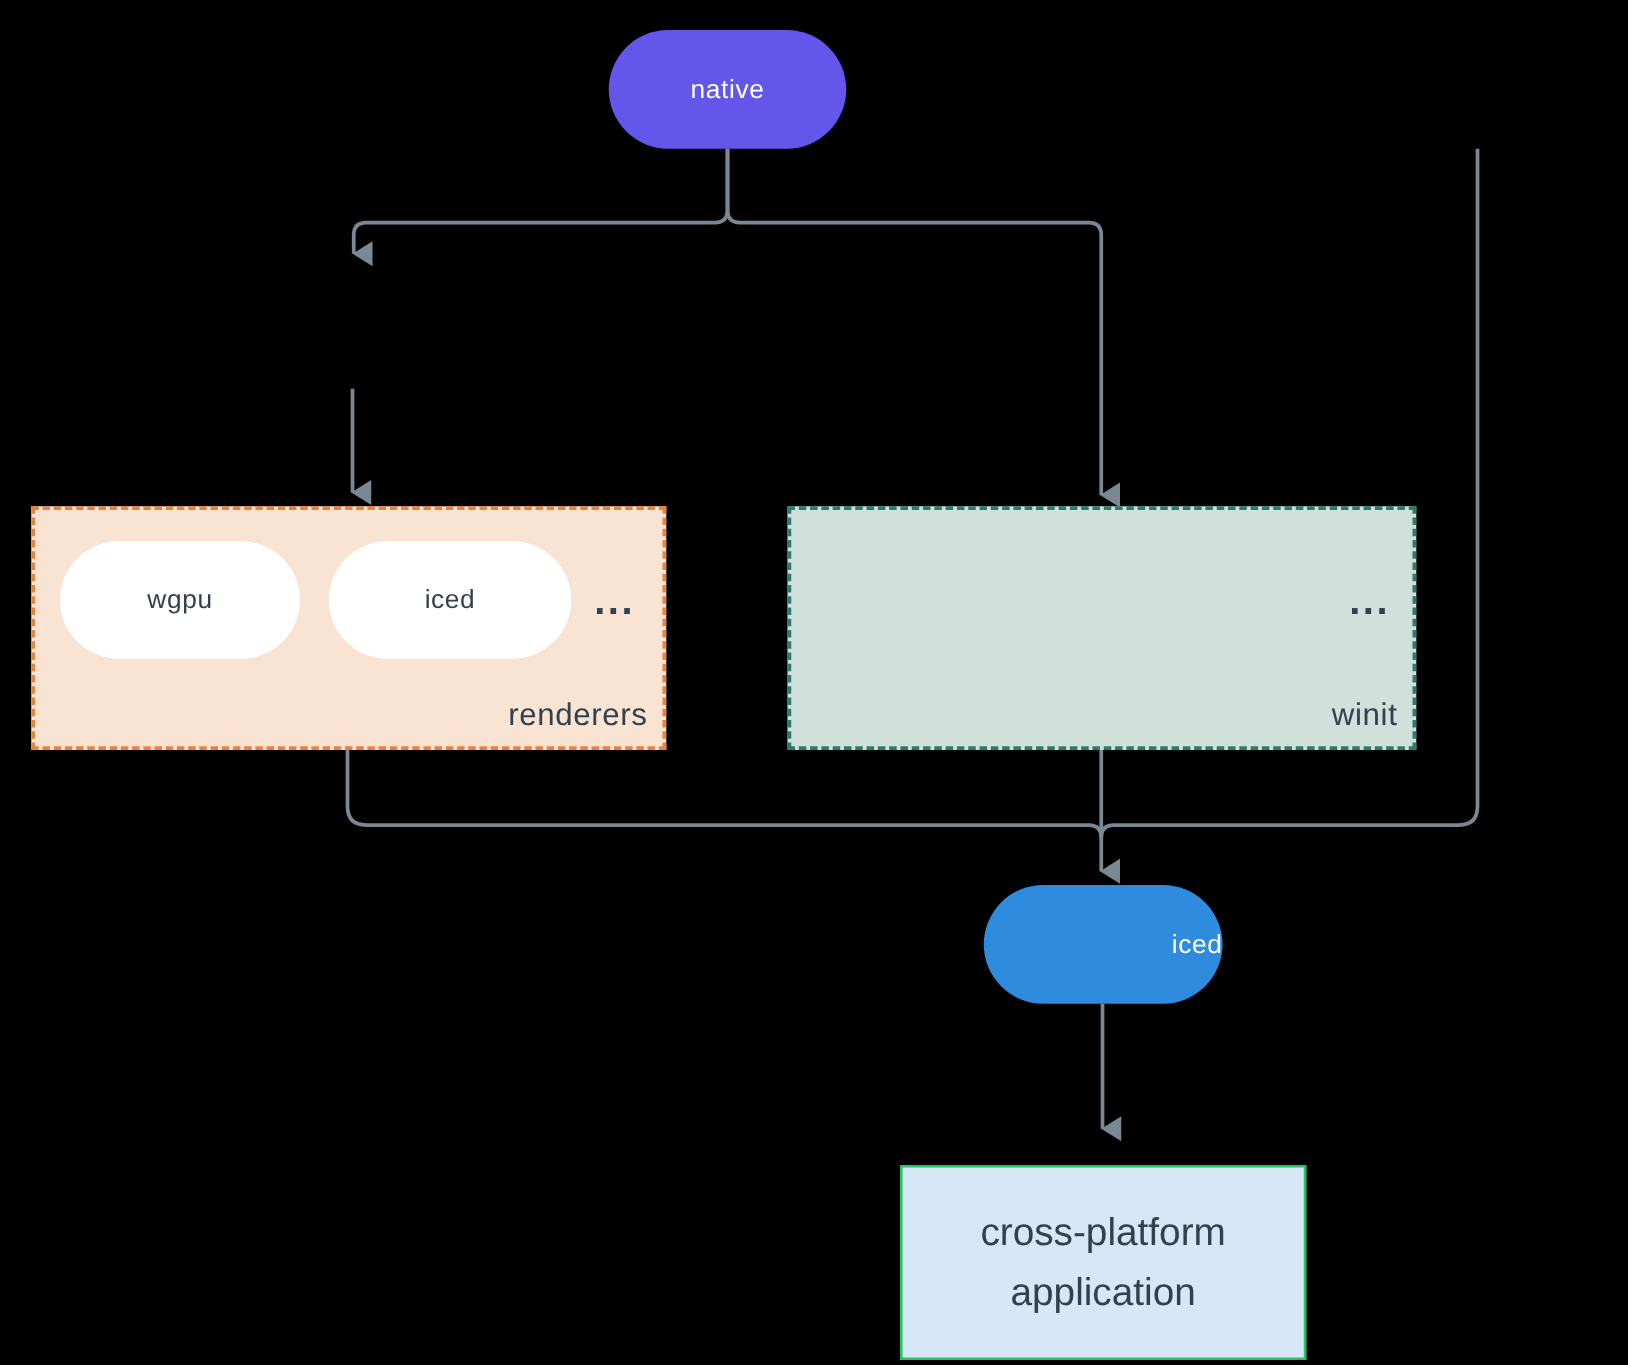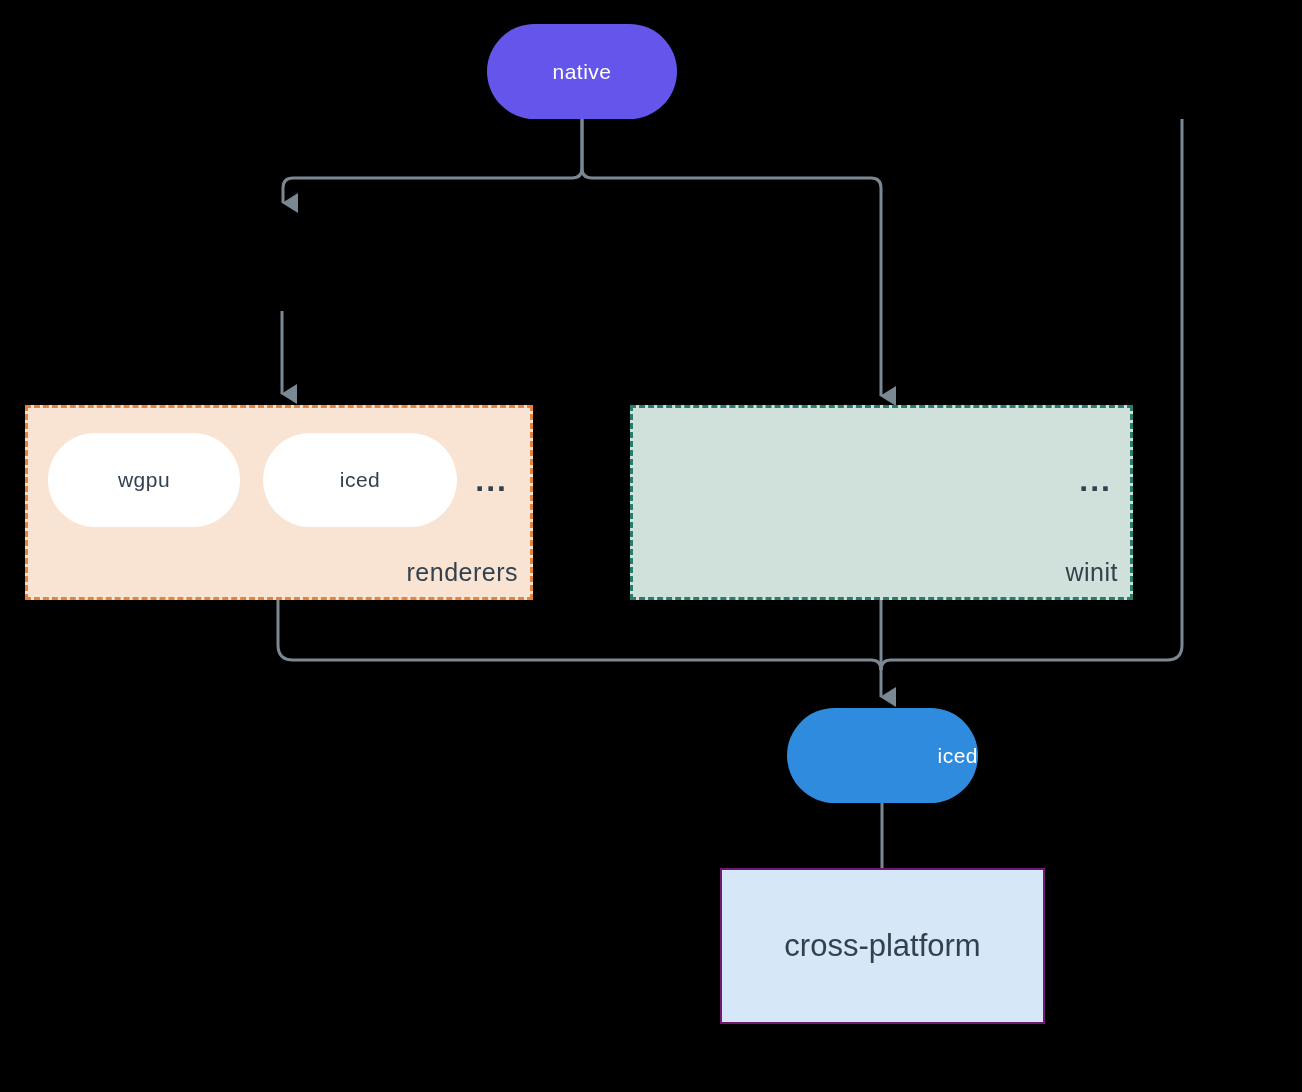--- a/index.html
+++ b/index.html
@@ -43,23 +43,23 @@
     position:absolute;top:25px;height:94px;right:22px;
     display:flex;align-items:center;
     font-size:32px;font-weight:600;color:#33414E;letter-spacing:2px;
   }
   .ellipsis-shells{right:18px;}
   .group-label{
     position:absolute;right:12px;bottom:10px;
     font-size:25px;color:#33414E;letter-spacing:0.5px;margin-top:12px;
   }
   .app-box{
-    position:absolute;left:720px;top:868px;
+    position:absolute;left:720px;top:932px;
     box-sizing:border-box;width:325px;height:156px;
-    background:#D6E7F8;border:2px solid #701a75;
+    background:#D6E7F8;border:2px solid #22c55e;
     display:flex;flex-direction:column;align-items:center;justify-content:center;
     font-size:31px;line-height:48px;color:#33414E;text-align:center;
   }
 </style>
 </head>
 <body>
 
 <div class="canvas">
 
   <svg class="wires" viewBox="0 0 1302 1092" xmlns="http://www.w3.org/2000/svg">
@@ -107,15 +107,16 @@
     <span class="ellipsis ellipsis-shells">...</span>
     <span class="group-label">winit</span>
   </div>
 
   <div class="pill pill-blue node-iced">
     <span>iced</span>
   </div>
 
   <div class="app-box">
     <span>cross-platform</span>
+    <span>application</span>
   </div>
 
 </div>
 
 </body></html>

